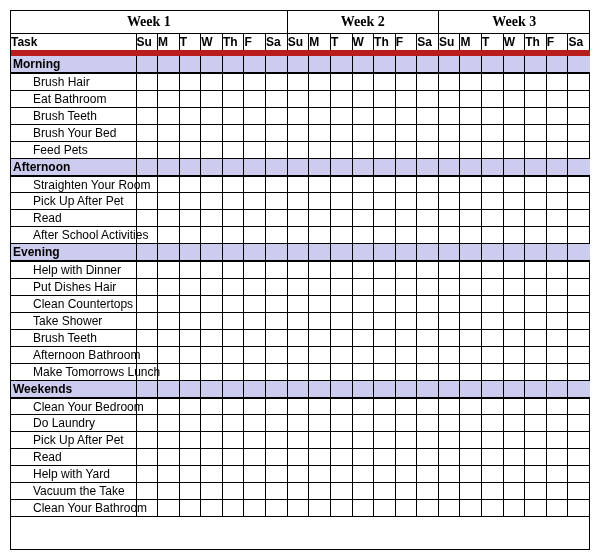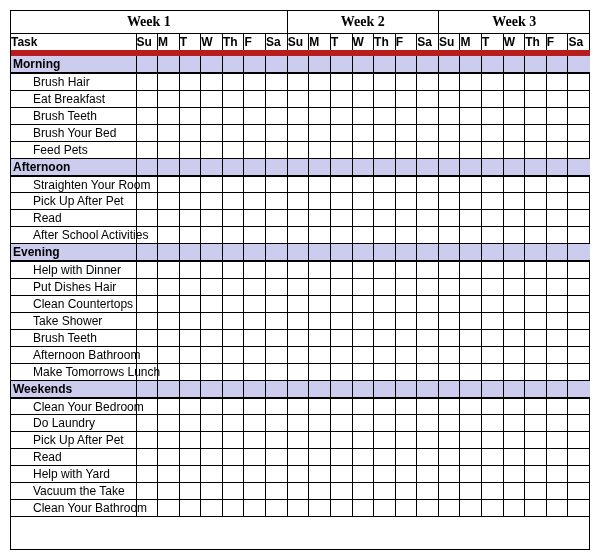--- a/index.html
+++ b/index.html
@@ -188,21 +188,21 @@
           <td></td>
           <td></td>
           <td></td>
           <td></td>
           <td></td>
           <td></td>
           <td></td>
         </tr>
         <tr class="task">
           <td>
-            <span class="overflow-text">Eat Breakfast</span>
+            <span class="overflow-text">Eat Bathroom</span>
           </td>
           <td></td>
           <td></td>
           <td></td>
           <td></td>
           <td></td>
           <td></td>
           <td></td>
           <td></td>
           <td></td>

